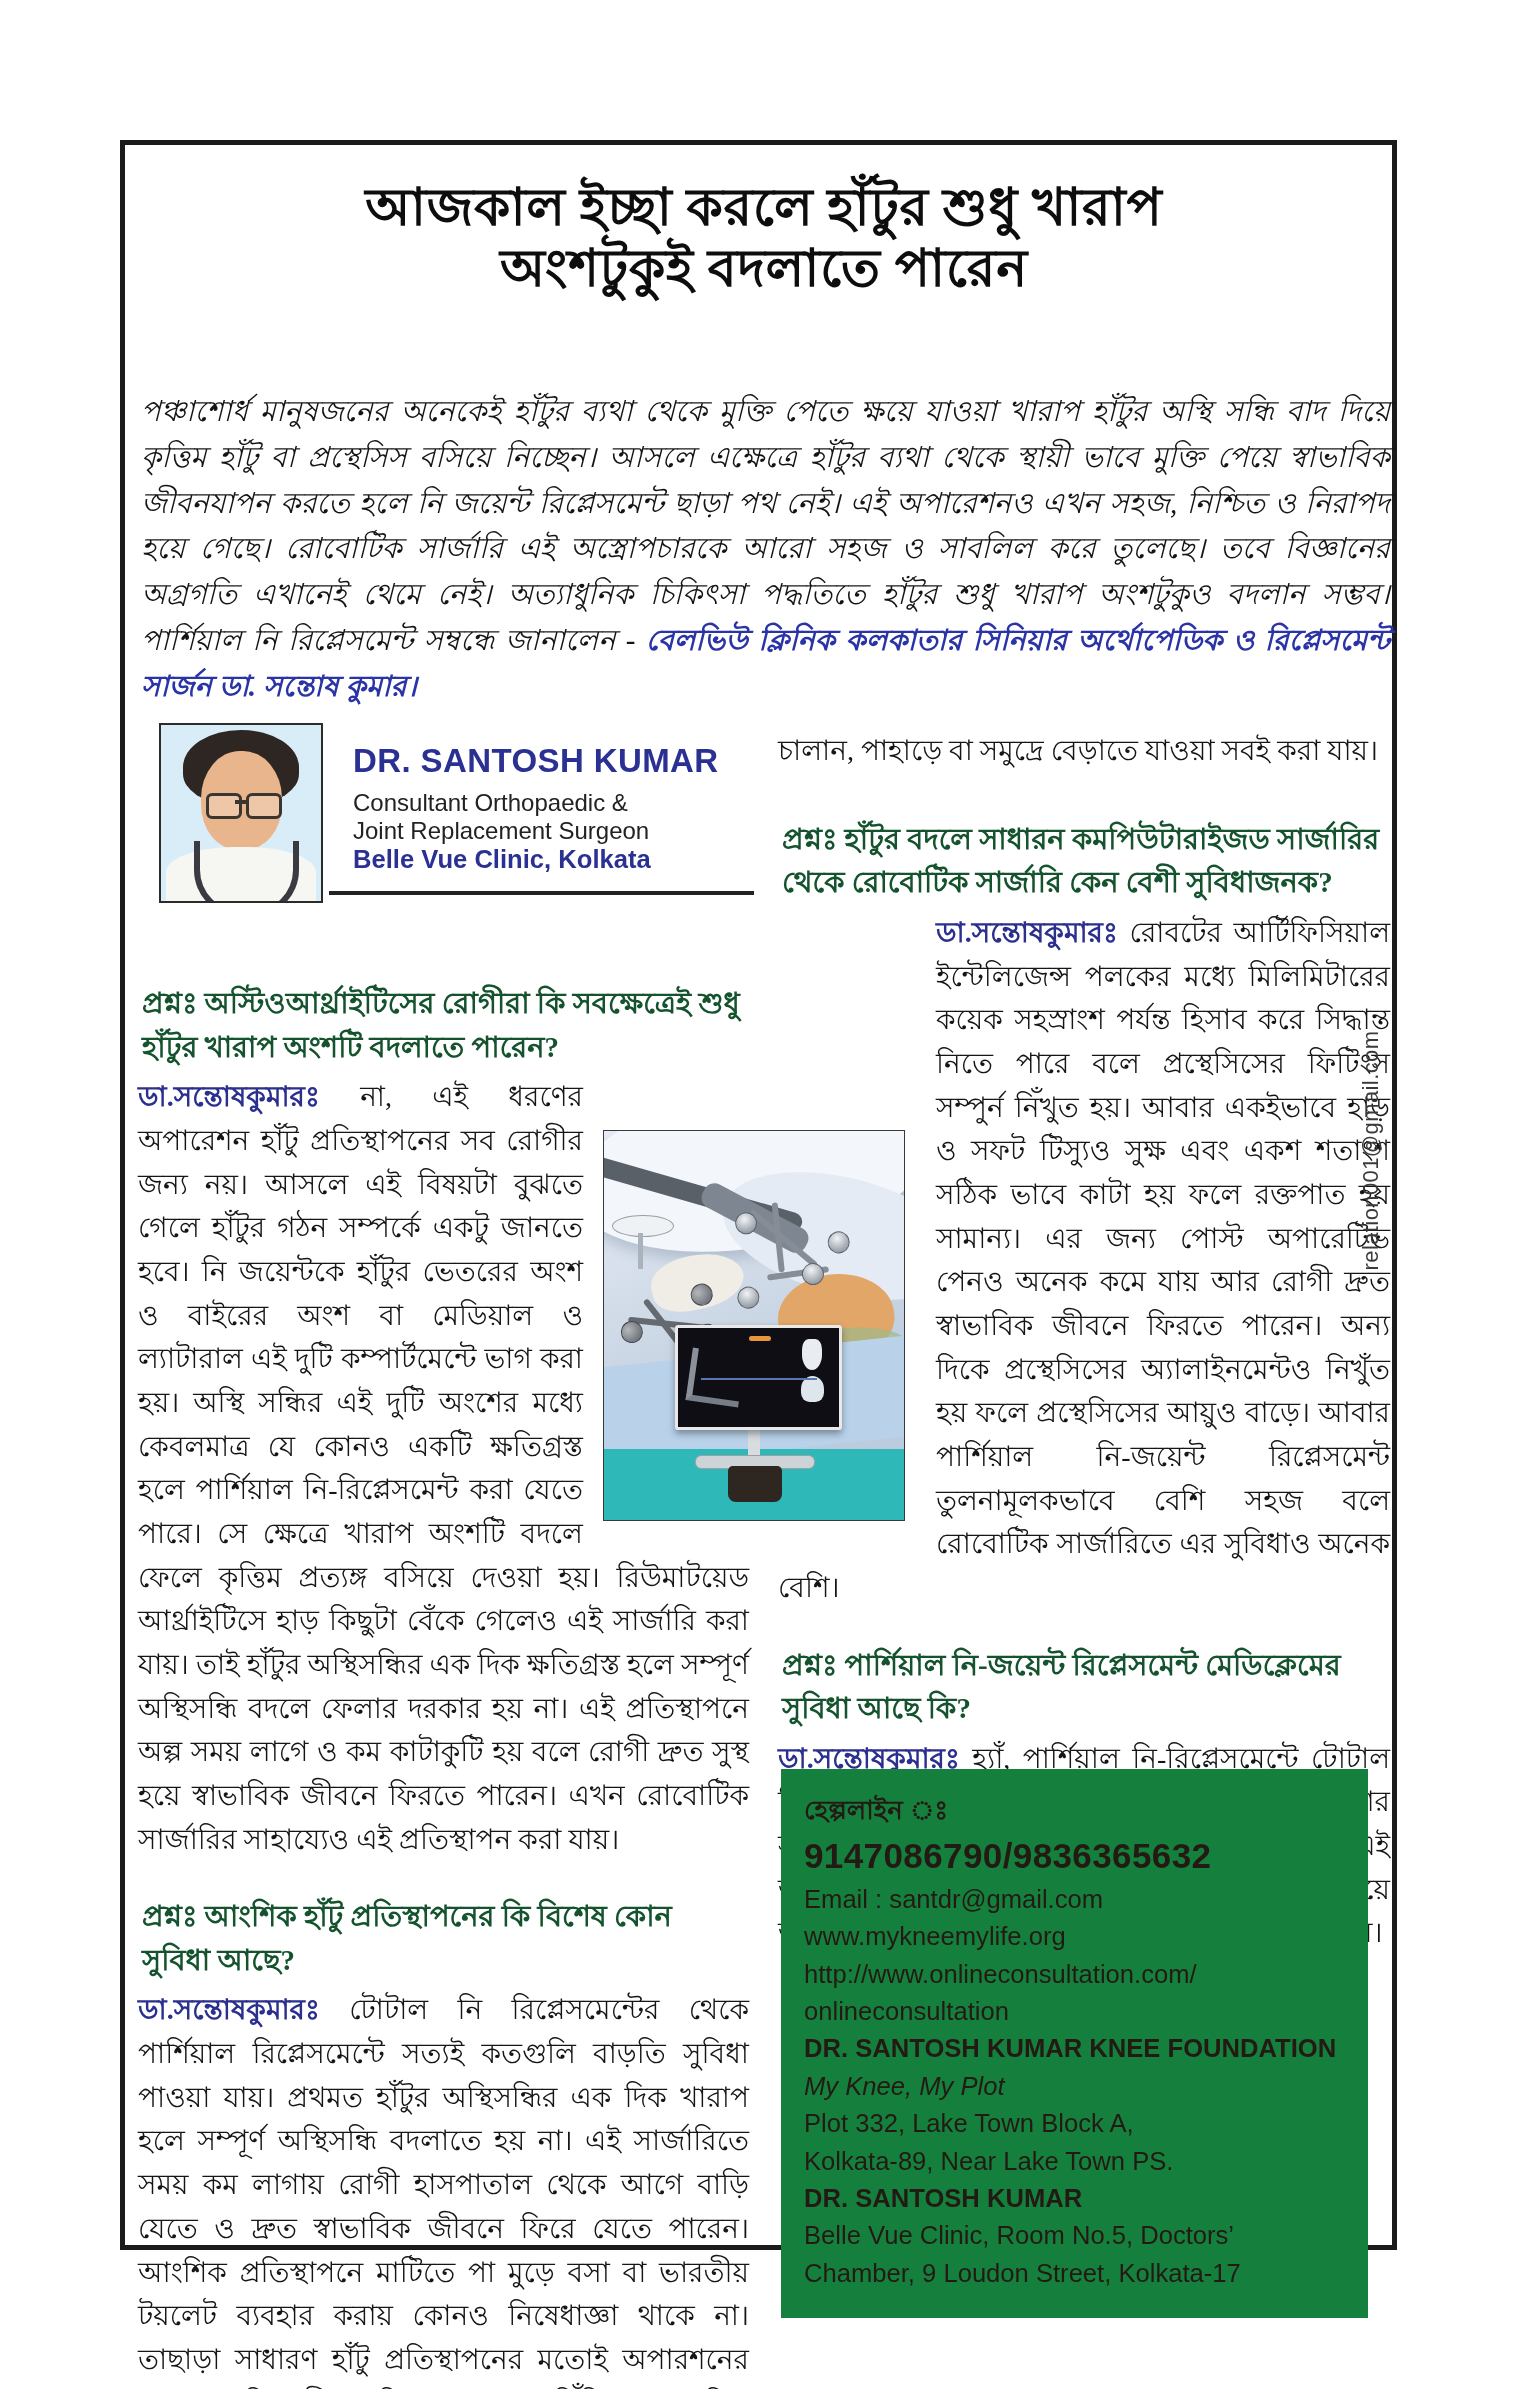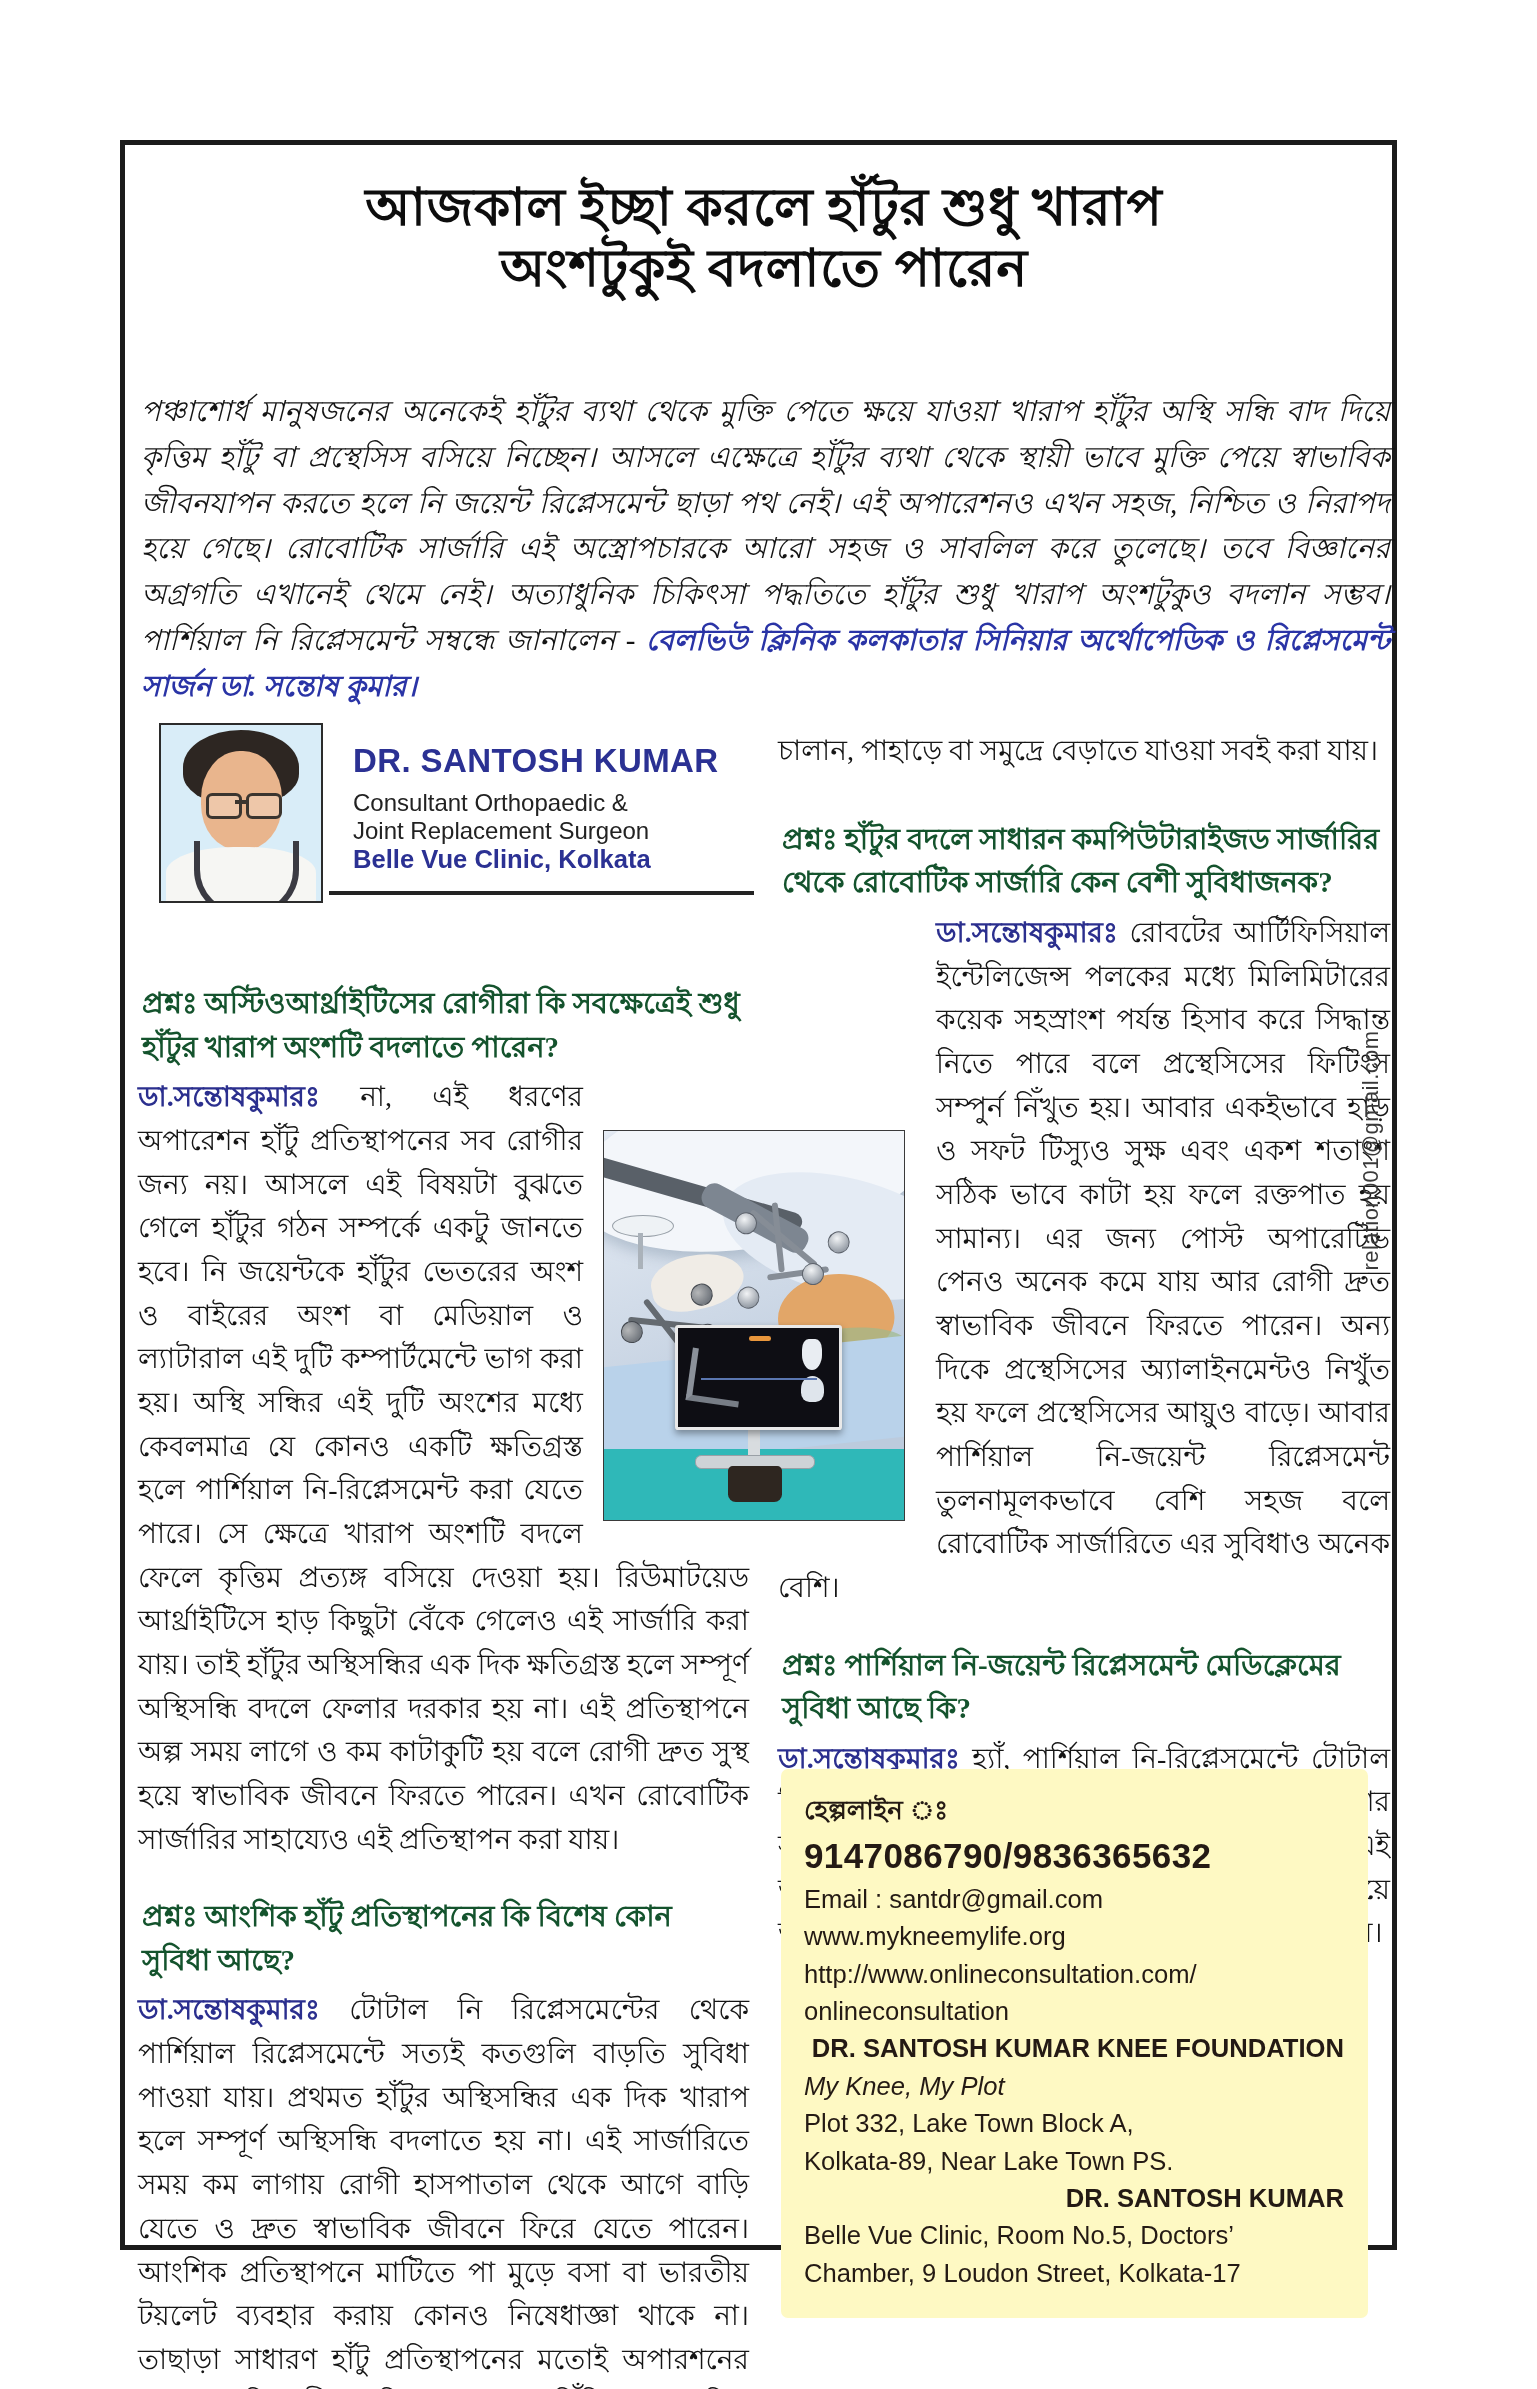--- a/index.html
+++ b/index.html
@@ -89,25 +89,25 @@
   .mon-base{position:absolute;left:91px;top:324px;width:118px;height:12.4px;background:#ced3d7;
             border-radius:6.2px;border:0.8px solid #9aa0a6;}
   .mon-ped{position:absolute;left:124px;top:335px;width:54px;height:36px;background:#2e2620;
            border-radius:4.7px 4.7px 7.8px 7.8px;}
   
   .credit{position:absolute;left:1194px;top:1139px;width:350px;height:23px;
           transform:rotate(-90deg);font-family:"Liberation Sans",sans-serif;font-size:22px;
           color:#3a3a3a;text-align:center;letter-spacing:0.4px;}
   
   .contact{position:absolute;left:781px;top:1769px;width:587px;box-sizing:border-box;
-           background:#fef9c3;padding:23px 24px 26px 23px;font-family:"Liberation Sans",sans-serif;
-           font-size:25.6px;line-height:1.46;color:#241a14;text-align:left;border-radius:7px;}
+           background:#15803d;padding:23px 16px 26px 23px;font-family:"Liberation Sans",sans-serif;
+           font-size:25.6px;line-height:1.46;color:#241a14;text-align:left;}
   .contact .hotline{font-size:26px;font-weight:bold;}
   .contact .hotnum{font-size:35px;font-weight:bold;letter-spacing:0.4px;}
-  .contact .b{font-weight:bold;text-align:right;}
+  .contact .b{font-weight:bold;}
   .contact .i{font-style:italic;}
 </style>
 </head>
 <body>
 
 <div class="page">
   <div class="frame"></div>
 
   <div class="headline">
     <div>আজকাল ইচ্ছা করলে হাঁটুর শুধু খারাপ</div>

